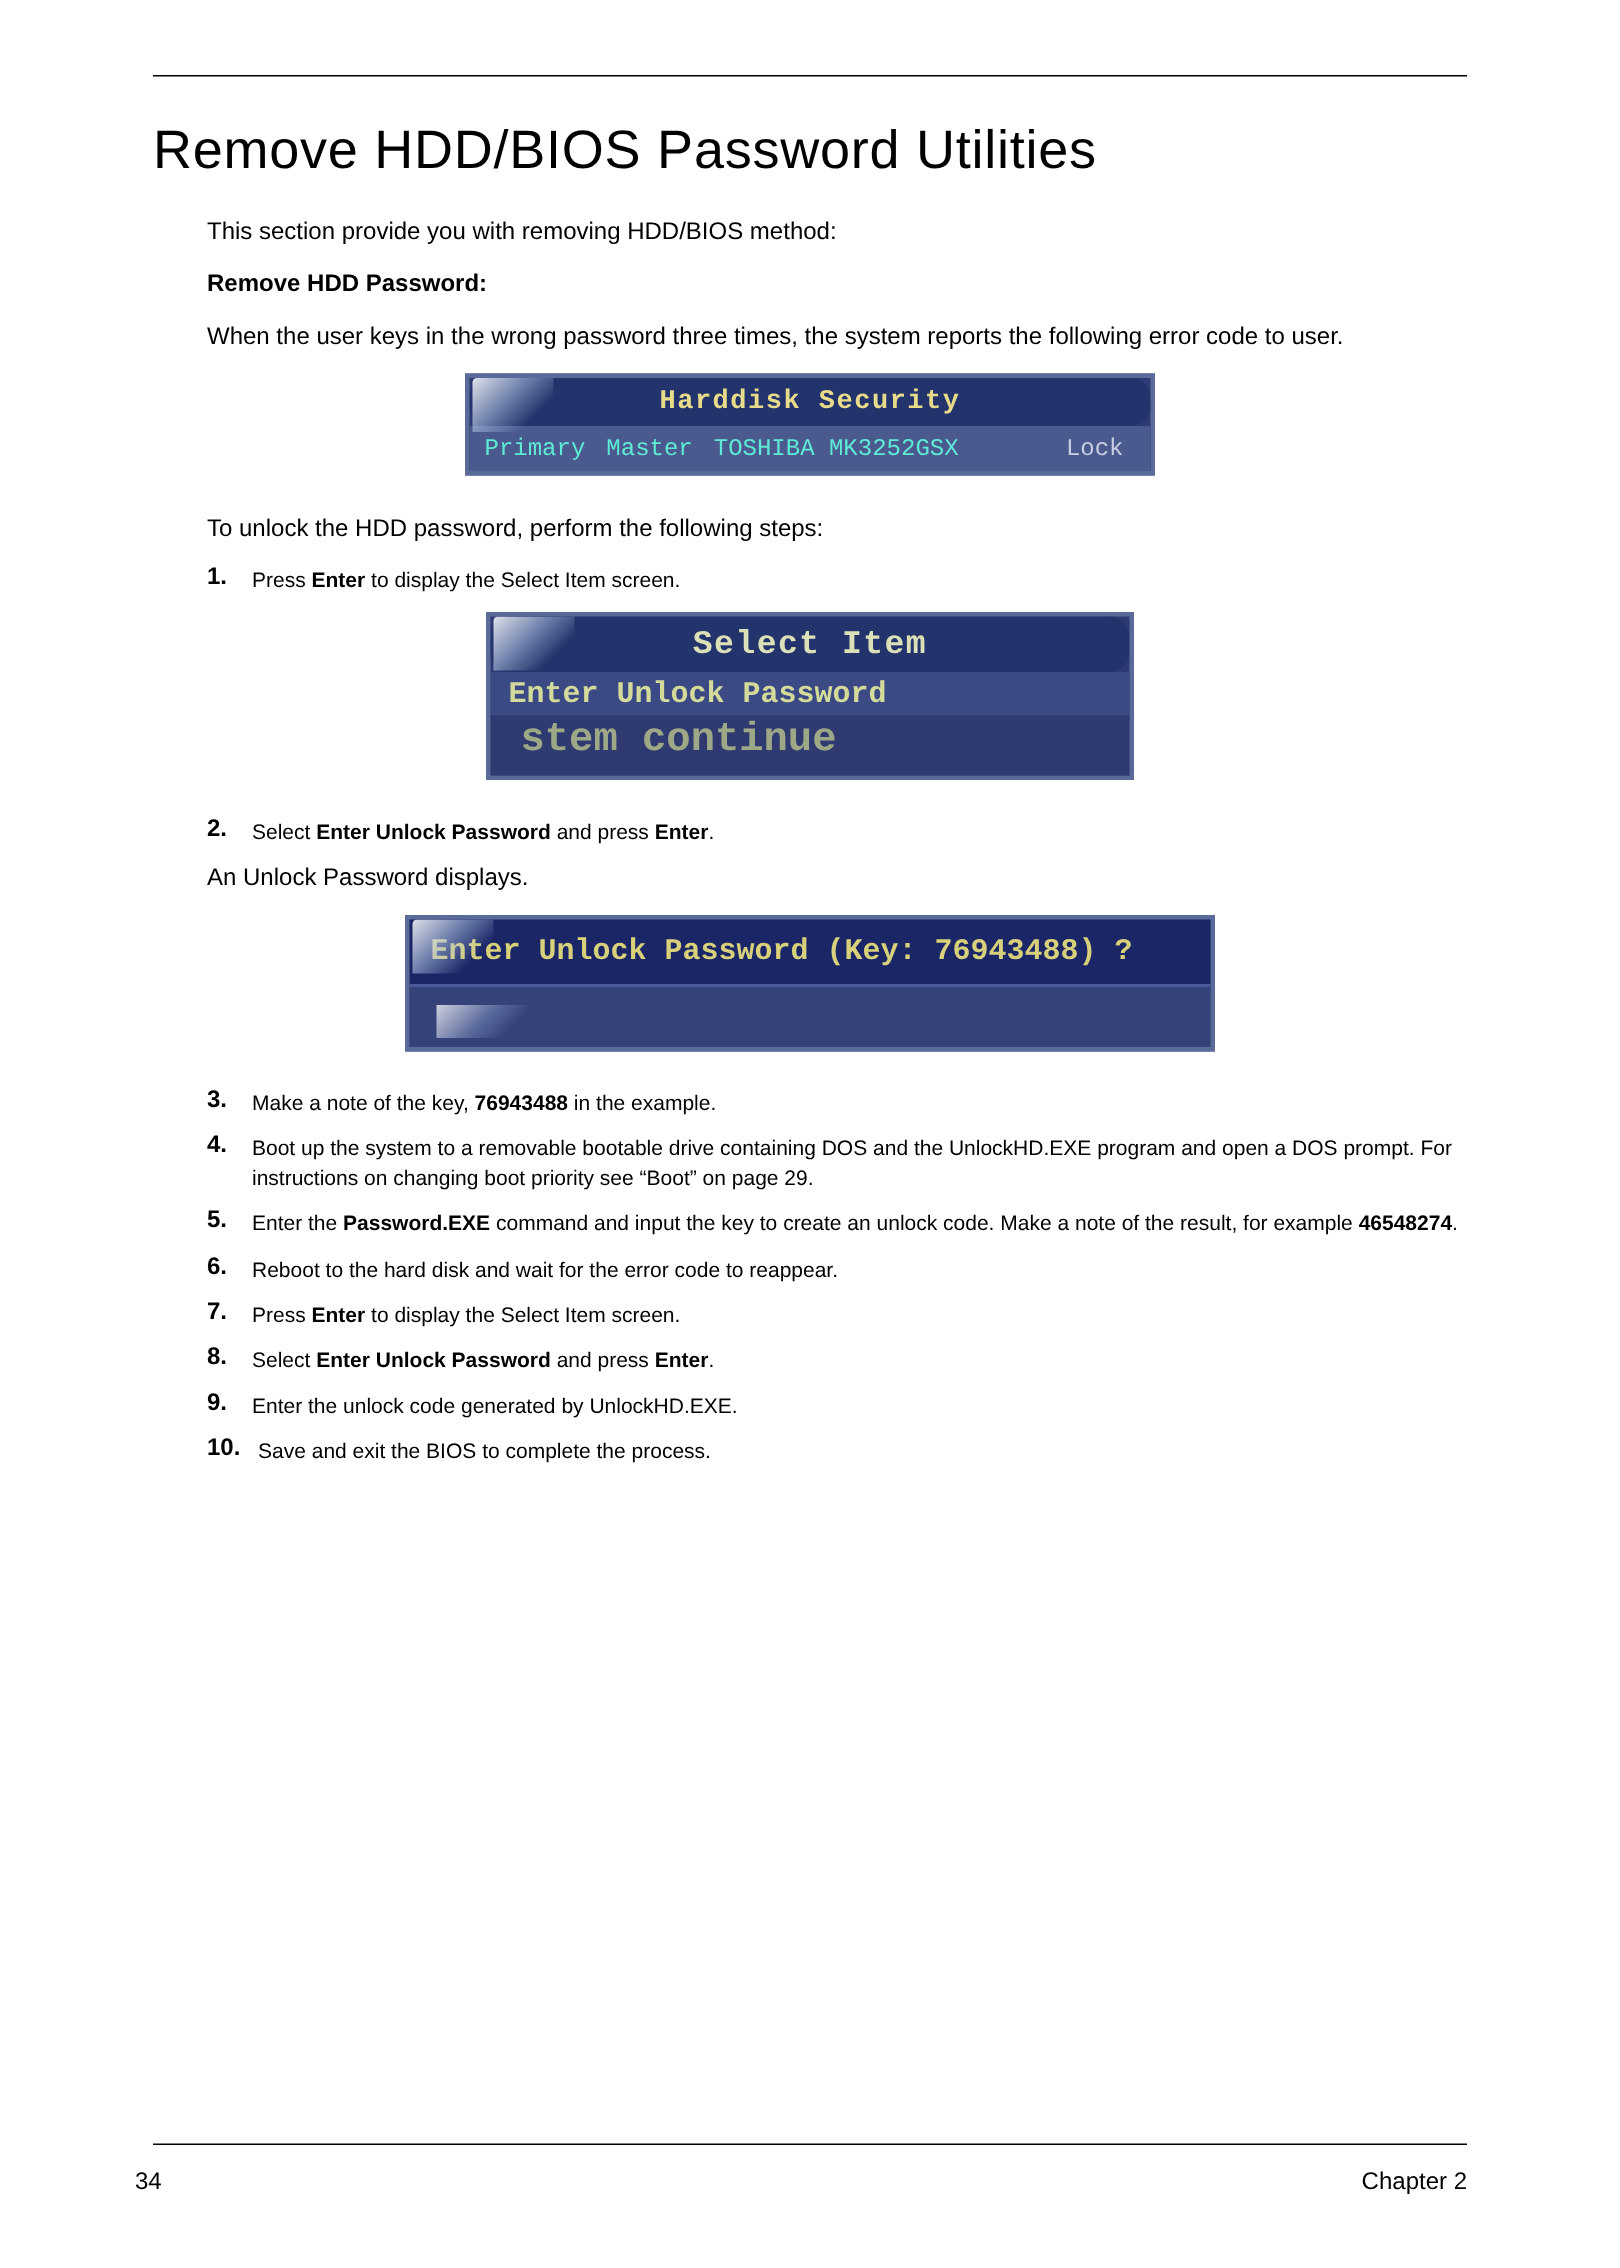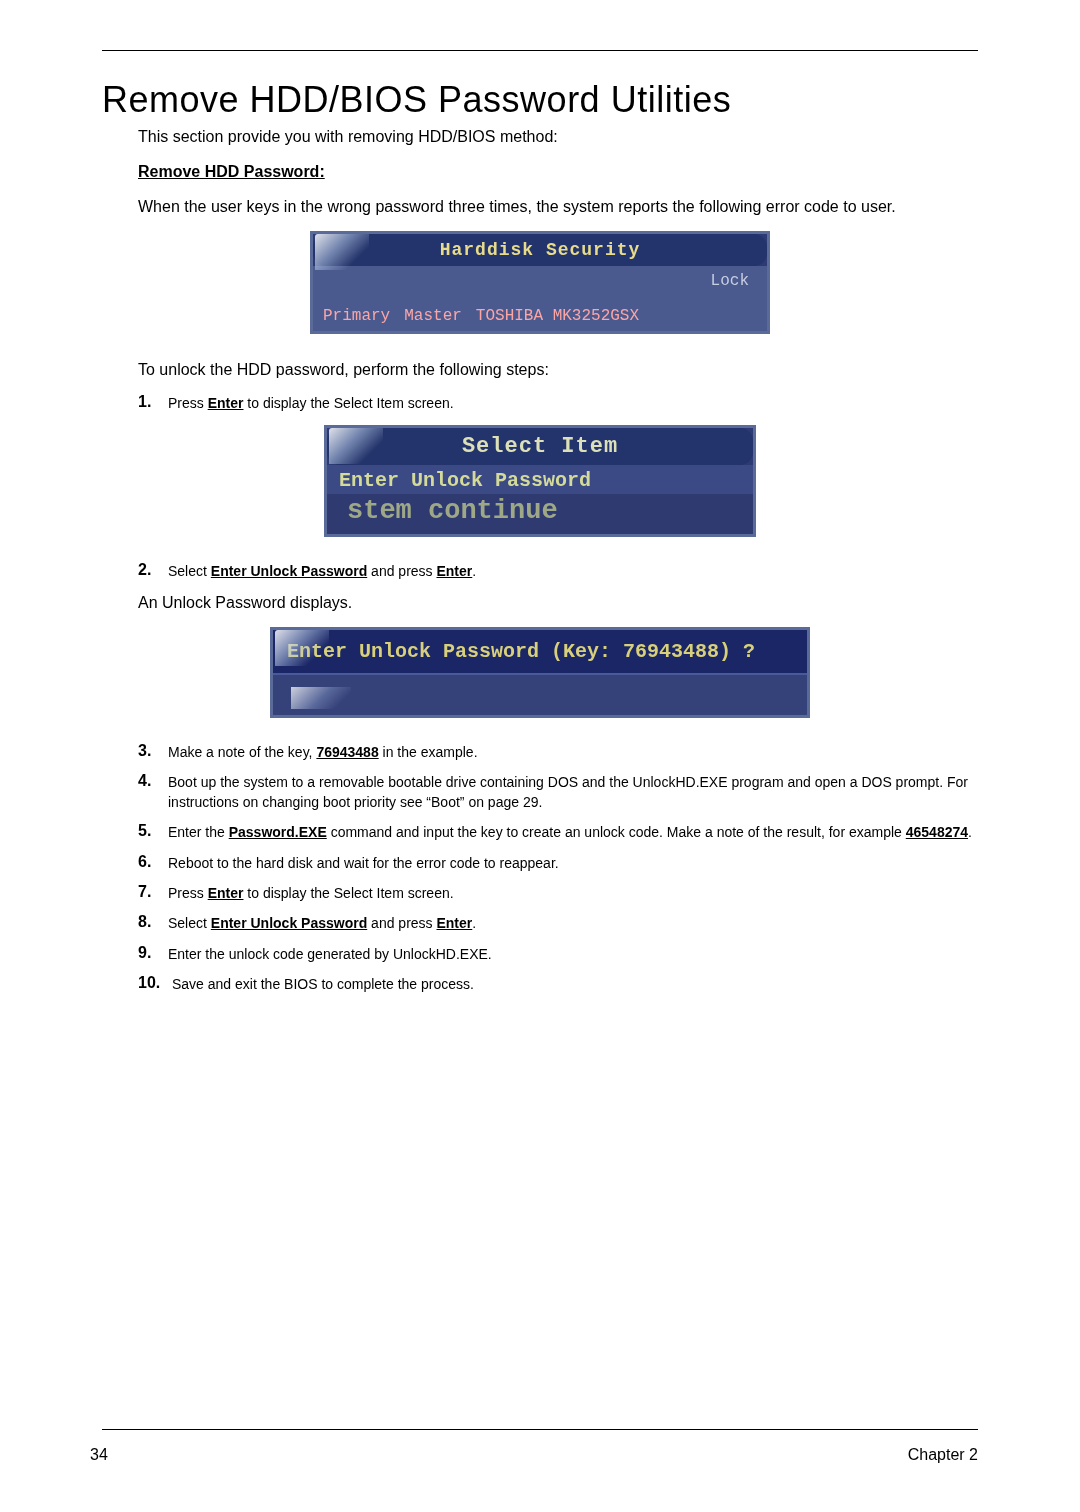--- a/index.html
+++ b/index.html
@@ -1,38 +1,38 @@
 <!DOCTYPE html>
 <html><head>
 <meta charset="utf-8">
 <style>
   * { box-sizing: border-box; margin: 0; padding: 0; }
   html, body { width: 1080px; height: 1512px; background: #ffffff; font-family: Arial, Helvetica, sans-serif; color: #000; }
   .page { width: 1080px; height: 1512px; padding: 50px 102px 60px 102px; position: relative; }
   .top-rule { border: none; border-top: 1.5px solid #000; margin-bottom: 28px; }
   .bottom-rule { border: none; border-top: 1.5px solid #000; position: absolute; left: 102px; right: 102px; bottom: 82px; }
-  h1.page-title { font-size: 36px; font-weight: 400; letter-spacing: 0.5px; margin-bottom: 4px; }
+  h1.page-title { font-size: 36px; font-weight: 400; letter-spacing: 0.5px; margin-bottom: 22px; }
   .body-block { padding-left: 36px; }
   p { font-size: 16px; line-height: 1.45; margin-bottom: 12px; }
-  .bold { font-weight: 700; text-decoration: underline; }
+  .bold { font-weight: 700; }
   .ol { padding-left: 0; }
   .li { display: flex; margin-bottom: 10px; }
   .li .num { width: 30px; flex: 0 0 30px; font-weight: 700; font-size: 16px; }
   .li .txt { flex: 1; font-size: 14px; line-height: 1.45; }
   .footer { position: absolute; left: 90px; right: 102px; bottom: 48px; display: flex; justify-content: space-between; font-size: 16px; }
   
   .bios-fig { margin: 12px auto 24px auto; }
   .bios-fig.fig1 { width: 460px; }
   .bios-fig.fig2 { width: 432px; }
   .bios-fig.fig3 { width: 540px; }
   .bios-box { width: 100%; border: 3px solid #5a6a99; background: #2e3a73; font-family: "Courier New", monospace; color: #e6e6d0; position: relative; overflow: hidden; }
   .bios-title { background: #23336b; color: #f0e8c4; text-align: center; font-weight: 700; padding: 6px 0; font-size: 18px; letter-spacing: 1px; font-family: "Courier New", monospace; border-radius: 13px; }
   .bios-title.yellow { color: #e8dc8a; }
   .bios-row { display: flex; padding: 6px 10px; font-size: 16px; background: #4a5a8f; gap: 14px; }
-  .bios-row .muted { color: #fca5a5; margin-top: 35px; }
+  .bios-row .muted { color: #5eead4; }
   .bios-row .lock { color: #c8cde0; margin-left: auto; padding-right: 8px; }
   .bios-sel { background: #3b4a85; padding: 4px 10px 2px 12px; font-size: 20px; color: #d4db9a; font-weight: 700; }
   .bios-sel-dim { background: #2f3b70; padding: 2px 10px 8px 20px; font-size: 27px; color: #9ea887; font-weight: 700; }
   .bios-prompt { background: #1a2666; padding: 10px 14px; color: #d8d07a; font-size: 20px; font-weight: 700; }
   .bios-input { background: #35427a; height: 42px; border-top: 2px solid #4a5a99; }
   .glare { position: absolute; top: 0; left: 2px; width: 54px; height: 36px; background: linear-gradient(135deg, rgba(255,255,255,0.85) 0%, rgba(180,200,230,0.55) 40%, rgba(60,80,140,0) 75%); pointer-events: none; border-top-left-radius: 3px; }
   .glare2 { position: absolute; bottom: 6px; left: 18px; width: 60px; height: 22px; background: linear-gradient(135deg, rgba(255,255,255,0.75) 0%, rgba(160,180,220,0.35) 50%, rgba(60,80,140,0) 80%); pointer-events: none; }
 </style>
 </head>
 <body>

